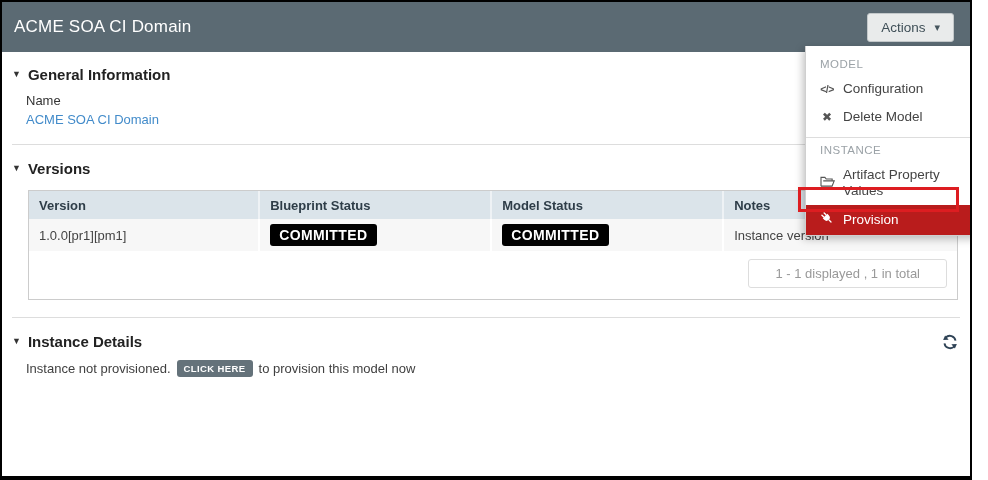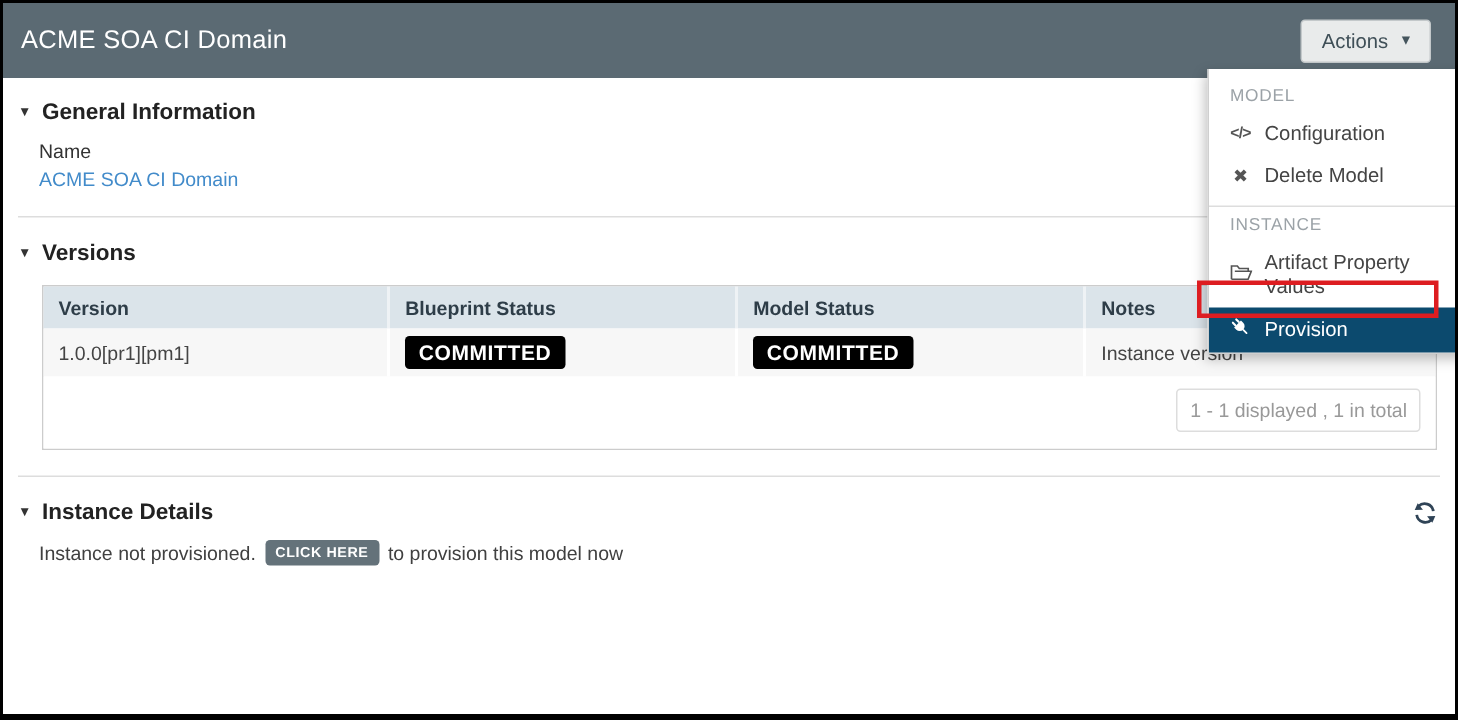--- a/index.html
+++ b/index.html
@@ -55,21 +55,21 @@
     padding:5px 10px; height:31px; border-right:2px solid #fff;
   }
   table.versions td:last-child { border-right:none; }
   .badge-committed {
     display:inline-block; background:#000000; color:#fff; font-weight:bold;
     font-size:14px; letter-spacing:.4px; padding:3px 9px; border-radius:3px;
   }
   .table-footer { display:flex; justify-content:flex-end; padding:8px 10px 11px 10px; background:#fff; }
   .pagination-box {
     border:1px solid #ddd; border-radius:3px; color:#999;
-    font-size:13px; padding:6px 8px; background:#fff;
+    font-size:13px; padding:6px 26px; background:#fff;
   }
 
   
   .instance-head { display:flex; align-items:center; justify-content:space-between; }
   .refresh-btn { cursor:pointer; margin-right:2px; display:flex; align-items:center; background:none; border:none; }
   .instance-line { margin:10px 0 0 14px; font-size:13px; color:#404040; display:flex; align-items:center; gap:6px; flex-wrap:wrap; }
   .badge-clickhere {
     display:inline-block; background:#64727a; color:#fff; font-weight:bold;
     font-size:9.5px; letter-spacing:.4px; padding:3px 7px; border-radius:3px;
     border:none; cursor:pointer; font-family:inherit;
@@ -82,21 +82,21 @@
     box-shadow:-2px 3px 8px rgba(0,0,0,.25); z-index:10; padding-top:6px;
   }
   .menu-group-label {
     padding:6px 8px 5px 14px; font-size:11.5px; color:#9ba2a7; letter-spacing:.5px;
   }
   .menu-item {
     display:flex; align-items:center; gap:7px; cursor:pointer;
     padding:6px 8px 6px 12px; font-size:13.5px; color:#444; line-height:16px;
   }
   .menu-item .mi-icon { width:18px; text-align:center; flex:0 0 18px; color:#555; }
-  .menu-item.active { background:#0c4a6e; color:#fff; }
+  .menu-item.active { background:#b91c1c; color:#fff; }
   .menu-item.active .mi-icon { color:#fff; }
   .icon-code { font-size:10.5px; font-weight:bold; letter-spacing:-.5px; }
   .icon-x { font-size:12px; color:#333; }
   .menu-divider { border:0; border-top:1px solid #ddd; margin:6px 0 0 0; }
 
   .annotation-red {
     position:absolute; left:796px; top:185px; width:161px; height:25px;
     border:3px solid #dd1d21; z-index:12; pointer-events:none; background:transparent;
   }
 </style>

